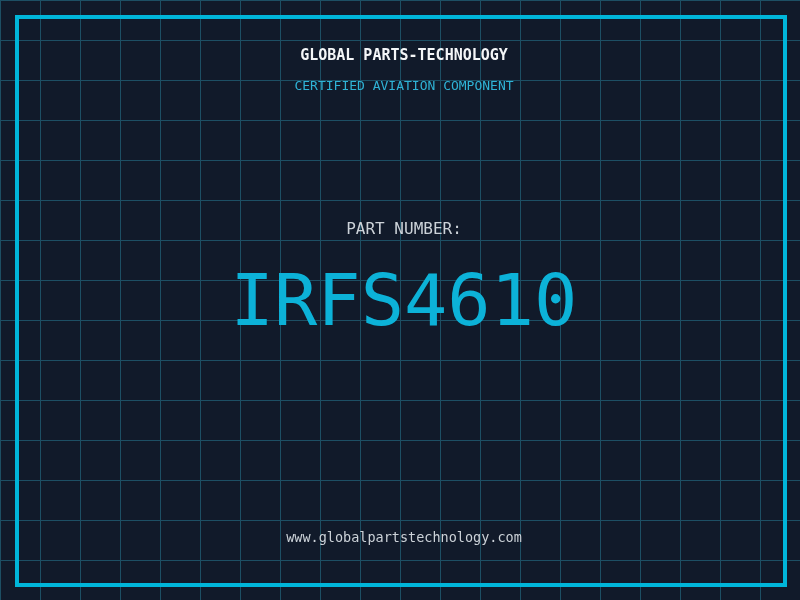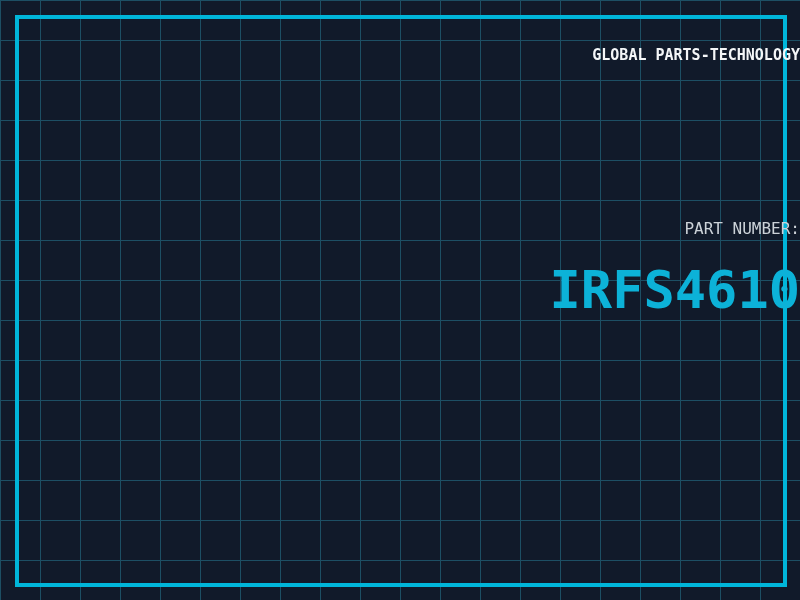--- a/index.html
+++ b/index.html
@@ -31,21 +31,21 @@
     top: 15px;
     right: 13px;
     bottom: 13px;
     border: 4px solid var(--frame, #00b6da);
     pointer-events: none;
   }
   .txt {
     position: absolute;
     left: 0;
     right: 0;
-    text-align: right;
+    text-align: center;
     line-height: 1;
     white-space: pre;
     padding-left: 8px;
   }
   .company {
     top: 48px;
     font-size: 15px;
     font-weight: bold;
     color: var(--text-white, #f4f6f8);
   }
@@ -54,37 +54,39 @@
     font-size: 13px;
     color: var(--accent-cyan-soft, #2fb3d6);
   }
   .part-label {
     top: 221px;
     font-size: 16px;
     color: var(--text-light, #ccd2d8);
   }
   .part-number {
     top: 264px;
-    font-size: 52px;
-    font-weight: bold;
+    font-size: 72px;
+    font-weight: normal;
     color: var(--accent-cyan, #0cb2d8);
   }
   .website {
     top: 531px;
     font-size: 13.5px;
     color: var(--text-light, #ccd2d8);
   }
 </style>
 </head>
 <body>
 
 <div class="stage">
   <div class="grid-bg"></div>
   <div class="frame"></div>
 
   <div class="txt company">GLOBAL PARTS-TECHNOLOGY</div>
 
+  <div class="txt cert">CERTIFIED AVIATION COMPONENT</div>
 
   <div class="txt part-label">PART NUMBER:</div>
 
   <div class="txt part-number">IRFS4610</div>
 
+  <div class="txt website">www.globalpartstechnology.com</div>
 </div>
 
 </body></html>

